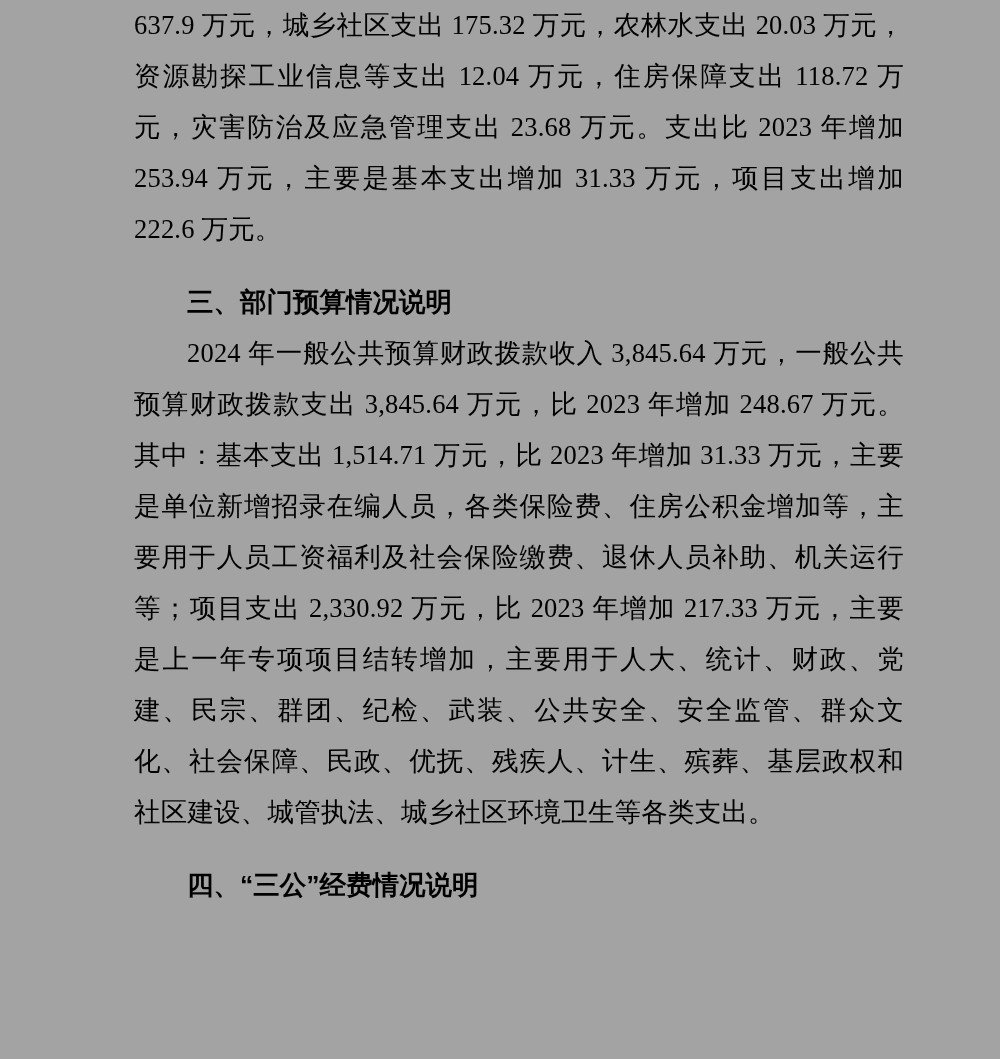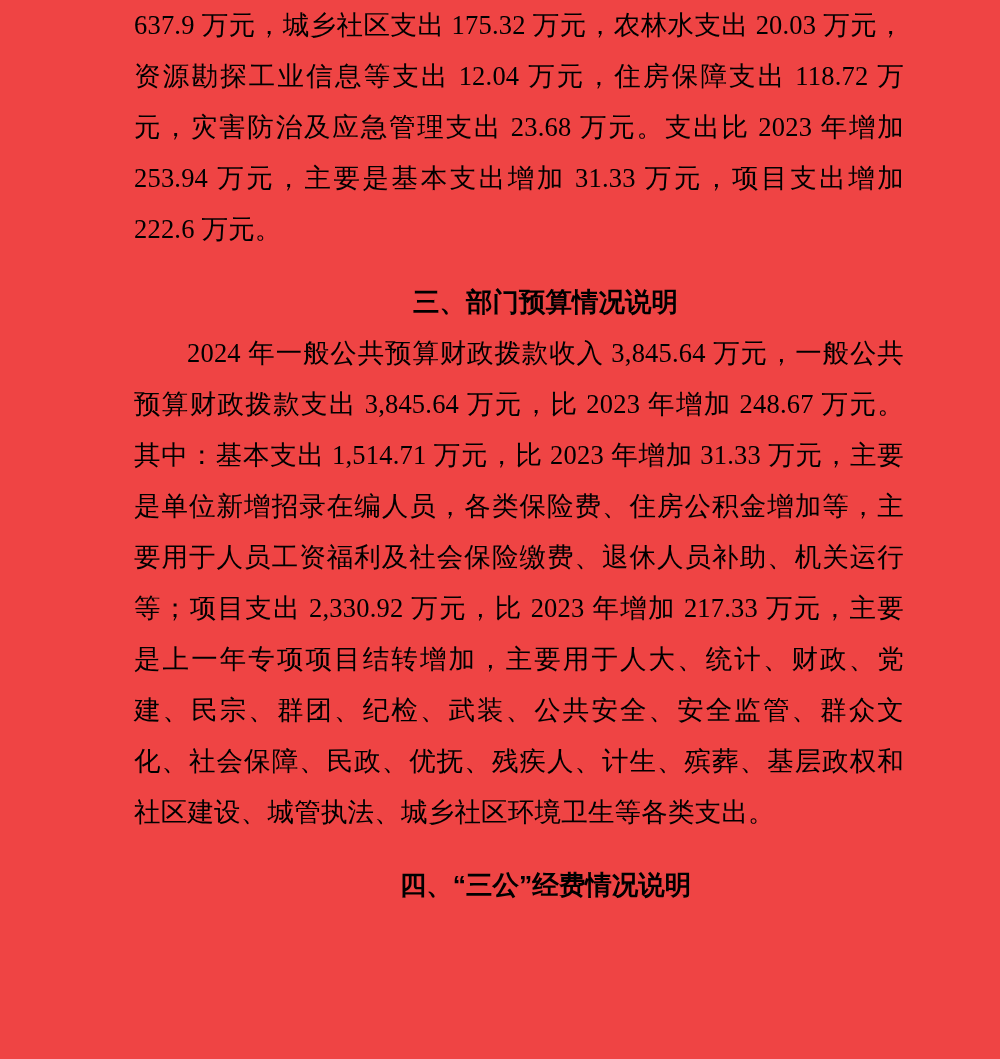--- a/index.html
+++ b/index.html
@@ -13,41 +13,40 @@
     overflow: hidden;
     font-family: "Liberation Serif", "DejaVu Serif", serif;
     color: #000000;
   }
   .page {
     position: relative;
     width: 1000px;
     height: 1059px;
     box-sizing: border-box;
     padding: 0 96px 0 134px;
-    background: #ef4444;
+    background: #a3a3a3;
   }
   .para {
     font-size: 26.5px;
     line-height: 51px;
     text-align: justify;
     text-justify: inter-ideograph;
     letter-spacing: 0.2px;
     margin: 0;
   }
   .indent {
     text-indent: 2em;
   }
   .heading {
     font-size: 26.5px;
     line-height: 51px;
     font-weight: bold;
     font-family: "Liberation Sans", "DejaVu Sans", sans-serif;
     text-indent: 2em;
     margin: 0;
-    text-align: center;
   }
   .gap-before {
     margin-top: 22px;
   }
   .gap-small {
     margin-top: 14px;
   }
   .continued {
     text-indent: 0;
   }

